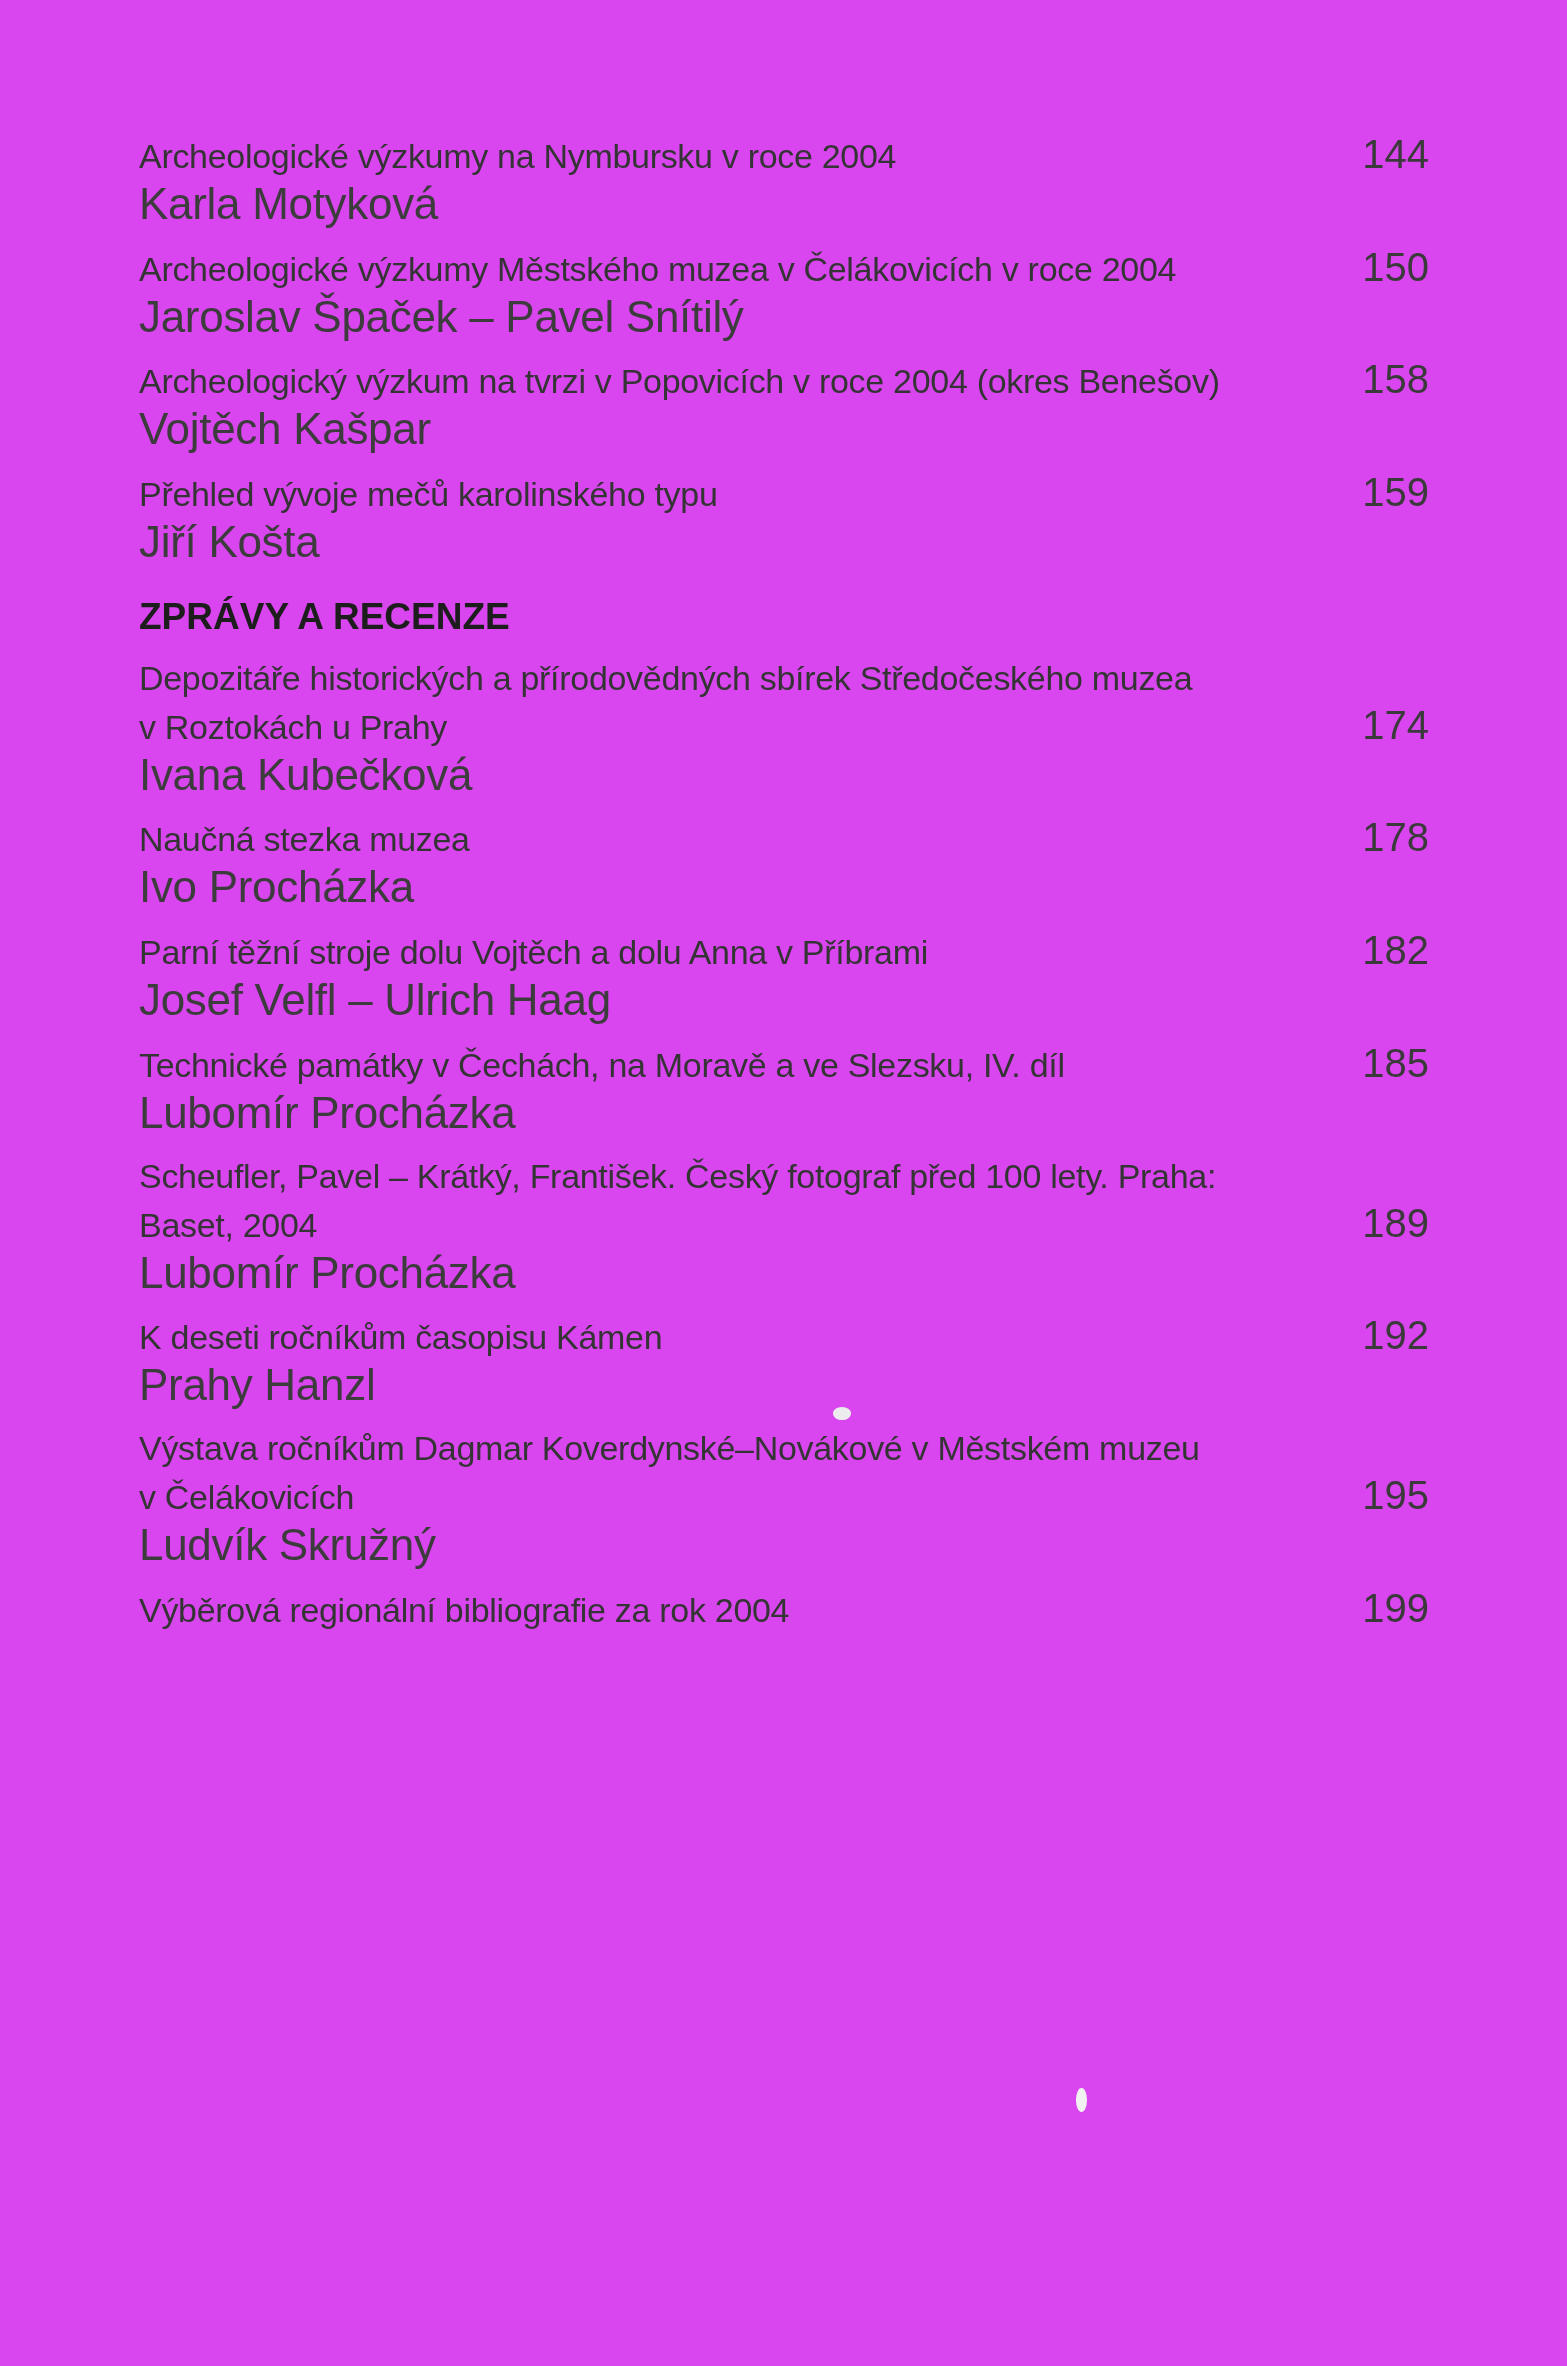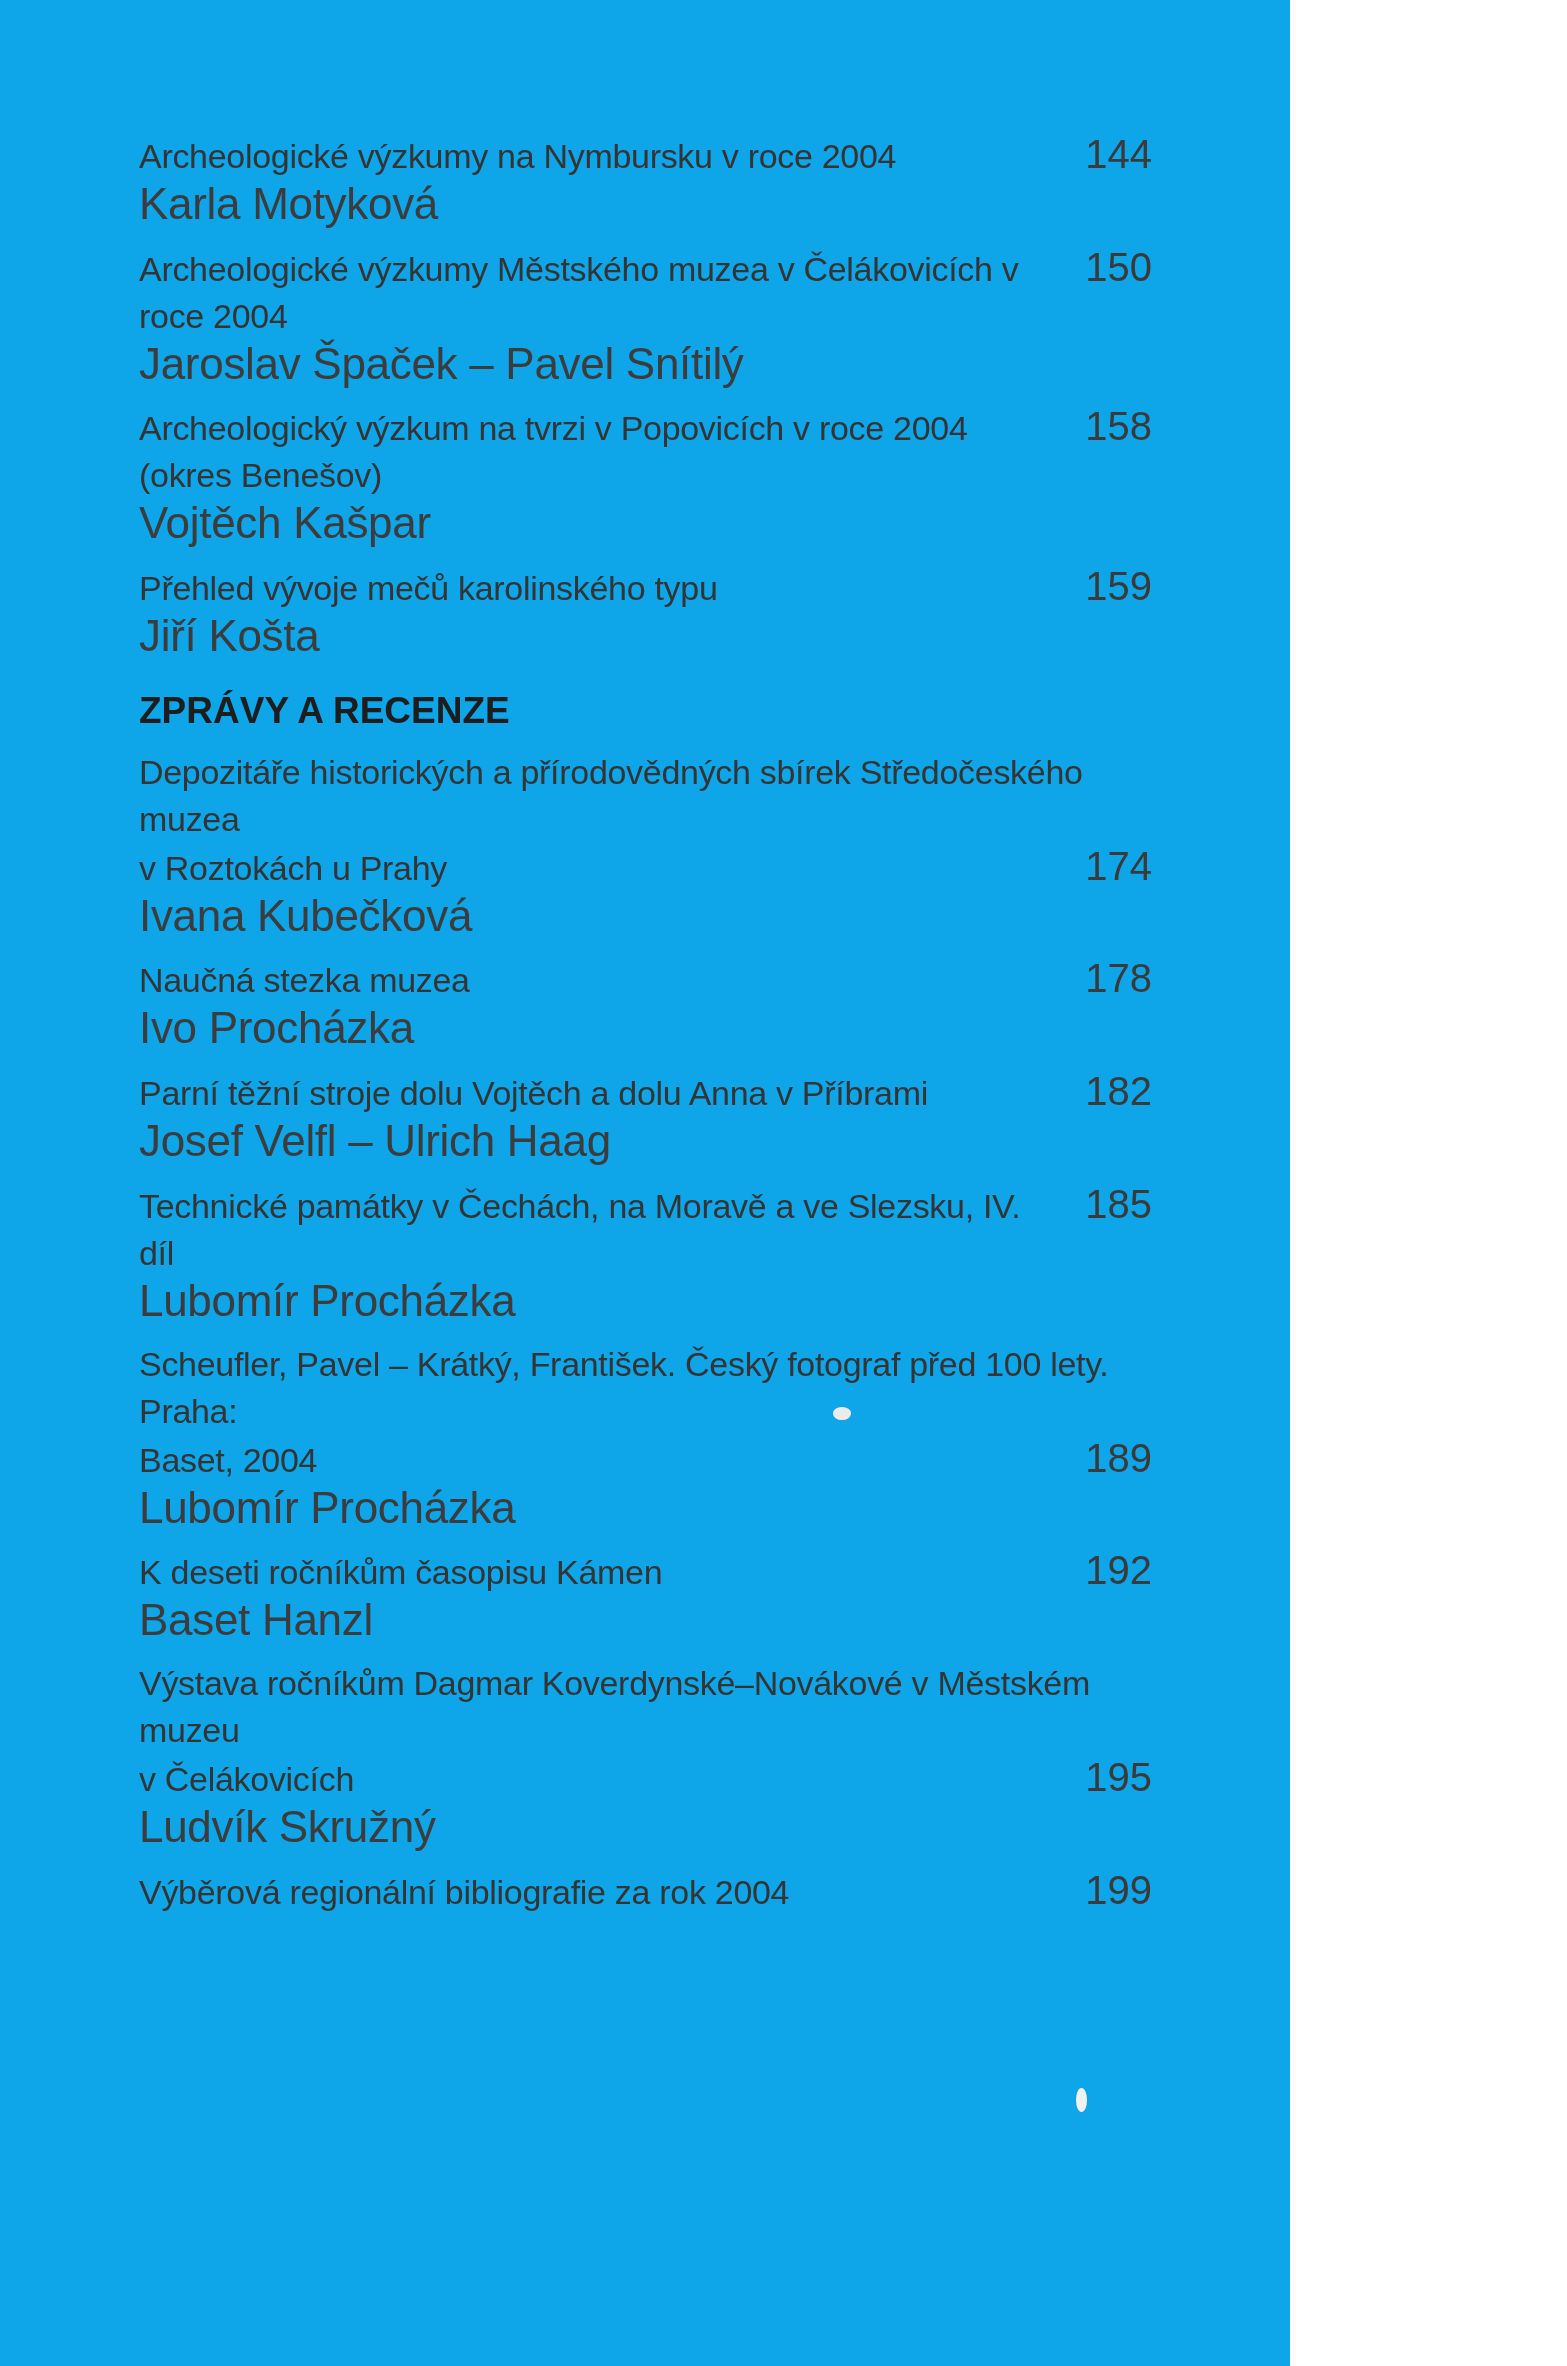--- a/index.html
+++ b/index.html
@@ -2,23 +2,23 @@
 <html><head>
 <meta charset="utf-8">
 <style>
   html, body {
     margin: 0;
     padding: 0;
     background: #ffffff;
   }
   .page {
     position: relative;
-    width: 1290px;
+    width: 1567px;
     height: 2366px;
-    background: #0ea5e9;
+    background: #d946ef;
     overflow: hidden;
     font-family: "Liberation Sans", sans-serif;
     color: #343434;
   }
   .toc {
     box-sizing: border-box;
     width: 100%;
     height: 100%;
     padding: 131px 138px 0 139px;
   }
@@ -152,21 +152,21 @@
           <span class="title-line">Baset, 2004</span>
           <span class="page-num">189</span>
         </div>
         <div class="author-line">Lubomír Procházka</div>
       </div>
       <div class="entry">
         <div class="title-row">
           <span class="title-line">K deseti ročníkům časopisu Kámen</span>
           <span class="page-num">192</span>
         </div>
-        <div class="author-line">Baset Hanzl</div>
+        <div class="author-line">Prahy Hanzl</div>
       </div>
       <div class="entry">
         <div class="title-row">
           <span class="title-line">Výstava ročníkům Dagmar Koverdynské–Novákové v Městském muzeu</span>
         </div>
         <div class="title-row">
           <span class="title-line">v Čelákovicích</span>
           <span class="page-num">195</span>
         </div>
         <div class="author-line">Ludvík Skružný</div>

